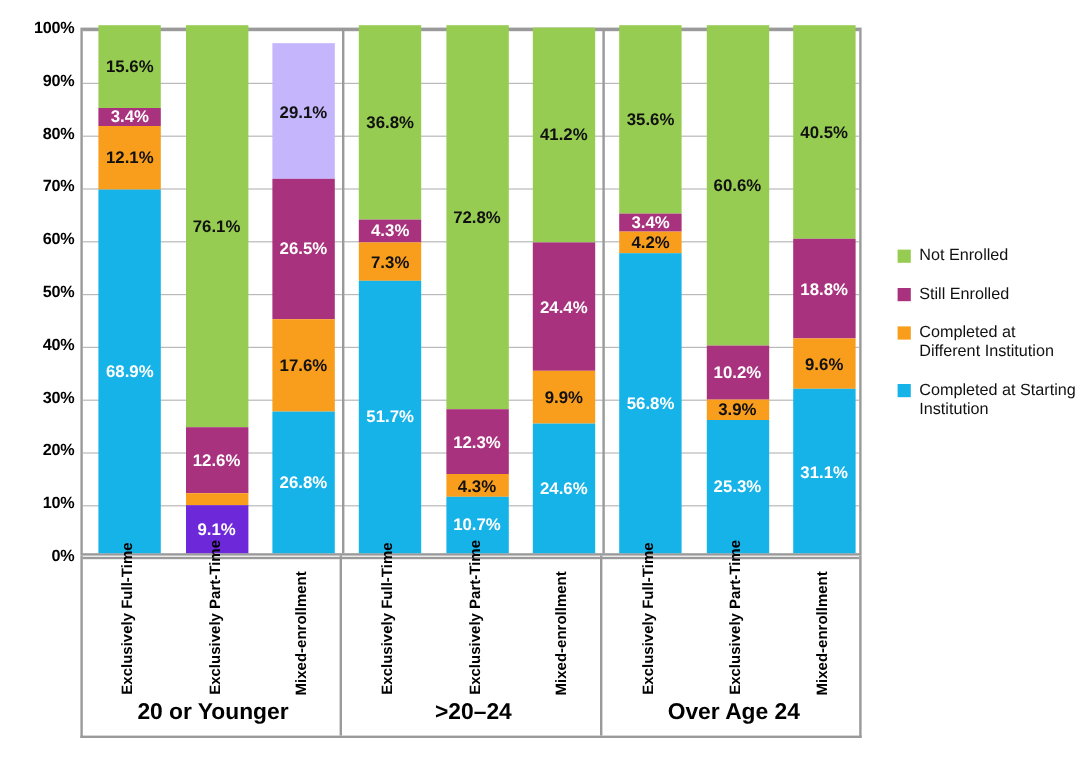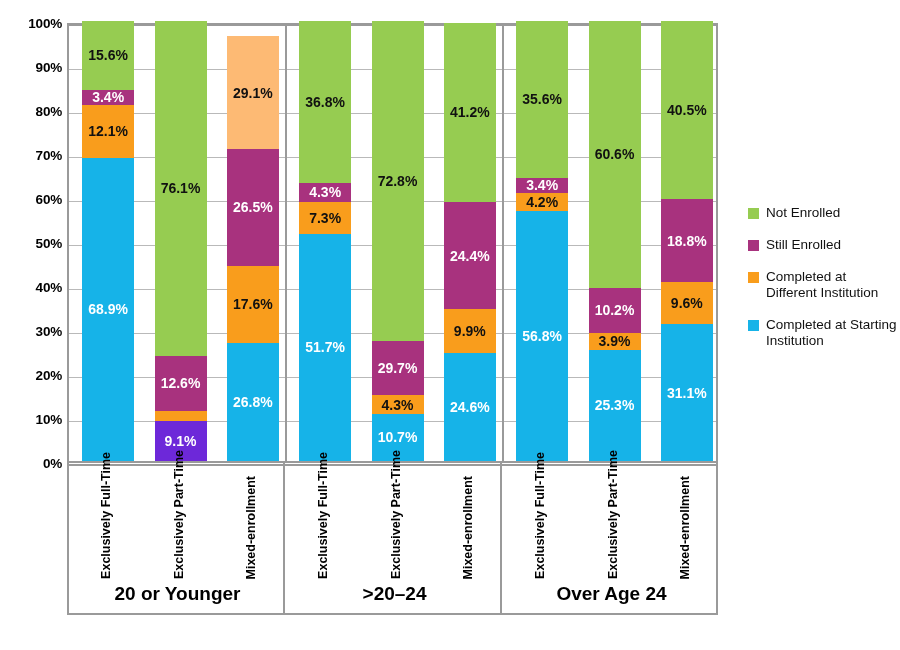--- a/index.html
+++ b/index.html
@@ -107,21 +107,21 @@
       <div class="bar" style="left: 157.833px; width: 52px; height: 440px;">
         <div class="seg lbl-light" style="height: 117.92px; background: rgb(22, 179, 232);">
           <span>26.8%</span>
         </div>
         <div class="seg lbl-dark" style="height: 77.44px; background: rgb(249, 157, 28);">
           <span>17.6%</span>
         </div>
         <div class="seg lbl-light" style="height: 116.6px; background: rgb(168, 50, 126);">
           <span>26.5%</span>
         </div>
-        <div class="seg lbl-dark" style="height: 113px; background: #fdba74; text-align: right;">
+        <div class="seg lbl-dark" style="height: 113px; background: #c4b5fd; text-align: right;">
           <span>29.1%</span>
         </div>
       </div>
       <div class="bar" style="left: 230.167px; width: 52px; height: 440px;">
         <div class="seg lbl-light" style="height: 227.48px; background: rgb(22, 179, 232);">
           <span>51.7%</span>
         </div>
         <div class="seg lbl-dark" style="height: 32.12px; background: rgb(249, 157, 28);">
           <span>7.3%</span>
         </div>
@@ -133,21 +133,21 @@
         </div>
       </div>
       <div class="bar" style="left: 302.5px; width: 52px; height: 440px;">
         <div class="seg lbl-light" style="height: 47.08px; background: rgb(22, 179, 232);">
           <span>10.7%</span>
         </div>
         <div class="seg lbl-dark" style="height: 18.92px; background: rgb(249, 157, 28);">
           <span>4.3%</span>
         </div>
         <div class="seg lbl-light" style="height: 54.12px; background: rgb(168, 50, 126);">
-          <span>29.7%</span>
+          <span>12.3%</span>
         </div>
         <div class="seg lbl-dark" style="height: 320.32px; background: rgb(150, 204, 81);">
           <span>72.8%</span>
         </div>
       </div>
       <div class="bar" style="left: 374.833px; width: 52px; height: 440px;">
         <div class="seg lbl-light" style="height: 108.24px; background: rgb(22, 179, 232);">
           <span>24.6%</span>
         </div>
         <div class="seg lbl-dark" style="height: 43.56px; background: rgb(249, 157, 28);">

